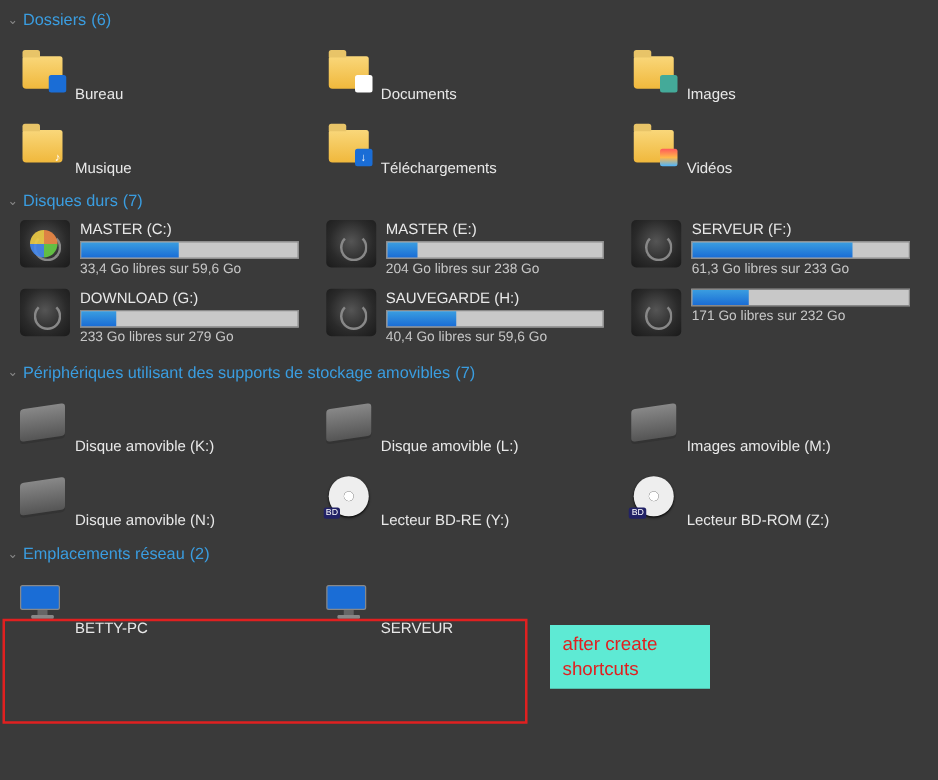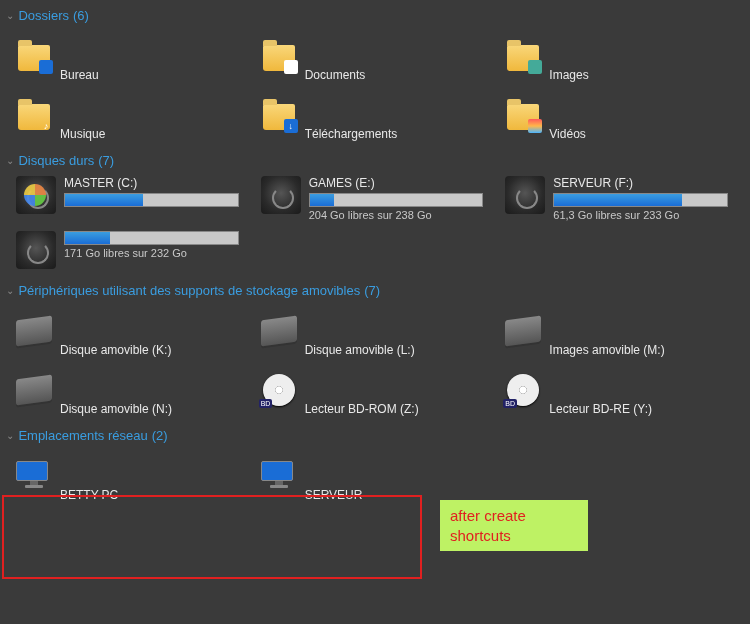--- a/index.html
+++ b/index.html
@@ -133,25 +133,25 @@
   .pc-icon .stand{width:8px;height:4px;background:#666;margin:0 auto;}
   .pc-icon .base{width:18px;height:3px;background:#888;margin:0 auto;border-radius:1px;}
   
   .redbox{
     position:absolute;
     border:2px solid #e02020;
     pointer-events:none;
   }
   .note{
     position:absolute;
-    background:#bef264;color:#e02020;
+    background:#5eead4;color:#e02020;
     font-size:15px;
     padding:6px 10px;
     line-height:1.3;
-    width:148px;
+    width:128px;
   }
   .rel{position:relative;}
 </style>
 </head>
 <body class="rel">
 
 <div class="section-header">
   <span class="chev">⌄</span>
   <span>Dossiers</span>
   <span>(<span>6</span>)</span>
@@ -213,40 +213,61 @@
   <span>(<span>7</span>)</span>
 </div>
 <div class="grid" id="drives-grid">
     <div class="drive">
     <div class="drive-icon win"></div>
     <div class="drive-body">
       <div class="drive-name">MASTER (C:)</div>
       <div class="bar">
           <div class="bar-fill" style="width:45%"></div>
         </div>
-    </div>
-    </div>
-    <div class="drive">
-    <div class="drive-icon "></div>
-    <div class="drive-body">
-      <div class="drive-name">GAMES (E:)</div>
+      <div class="drive-free">33,4 Go libres sur 59,6 Go</div>
+    </div>
+    </div>
+    <div class="drive">
+    <div class="drive-icon "></div>
+    <div class="drive-body">
+      <div class="drive-name">MASTER (E:)</div>
       <div class="bar">
           <div class="bar-fill" style="width:14%"></div>
         </div>
       <div class="drive-free">204 Go libres sur 238 Go</div>
     </div>
     </div>
     <div class="drive">
     <div class="drive-icon "></div>
     <div class="drive-body">
       <div class="drive-name">SERVEUR (F:)</div>
       <div class="bar">
           <div class="bar-fill" style="width:74%"></div>
         </div>
       <div class="drive-free">61,3 Go libres sur 233 Go</div>
+    </div>
+    </div>
+    <div class="drive">
+    <div class="drive-icon "></div>
+    <div class="drive-body">
+      <div class="drive-name">DOWNLOAD (G:)</div>
+      <div class="bar">
+          <div class="bar-fill" style="width:16%"></div>
+        </div>
+      <div class="drive-free">233 Go libres sur 279 Go</div>
+    </div>
+    </div>
+    <div class="drive">
+    <div class="drive-icon "></div>
+    <div class="drive-body">
+      <div class="drive-name">SAUVEGARDE (H:)</div>
+      <div class="bar">
+          <div class="bar-fill" style="width:32%"></div>
+        </div>
+      <div class="drive-free">40,4 Go libres sur 59,6 Go</div>
     </div>
     </div>
     <div class="drive">
     <div class="drive-icon "></div>
     <div class="drive-body">
       <div class="bar">
           <div class="bar-fill" style="width:26%"></div>
         </div>
       <div class="drive-free">171 Go libres sur 232 Go</div>
     </div>
@@ -282,29 +303,29 @@
         <div class="rem-icon"></div>
       </div>
     <span class="label">Disque amovible (N:)</span>
     </div>
     <div class="item">
       <div class="iconbox">
         <div class="disc-icon bd">
           <span class="tag">BD</span>
         </div>
       </div>
-    <span class="label">Lecteur BD-ROM (Z:)</span>
+    <span class="label">Lecteur BD-RE (Y:)</span>
     </div>
     <div class="item">
       <div class="iconbox">
         <div class="disc-icon bd">
           <span class="tag">BD</span>
         </div>
       </div>
-    <span class="label">Lecteur BD-RE (Y:)</span>
+    <span class="label">Lecteur BD-ROM (Z:)</span>
     </div>
   </div>
 
 <div class="section-header">
   <span class="chev">⌄</span>
   <span>Emplacements réseau</span>
   <span>(<span>2</span>)</span>
 </div>
 <div class="grid" id="network-grid">
     <div class="item">

